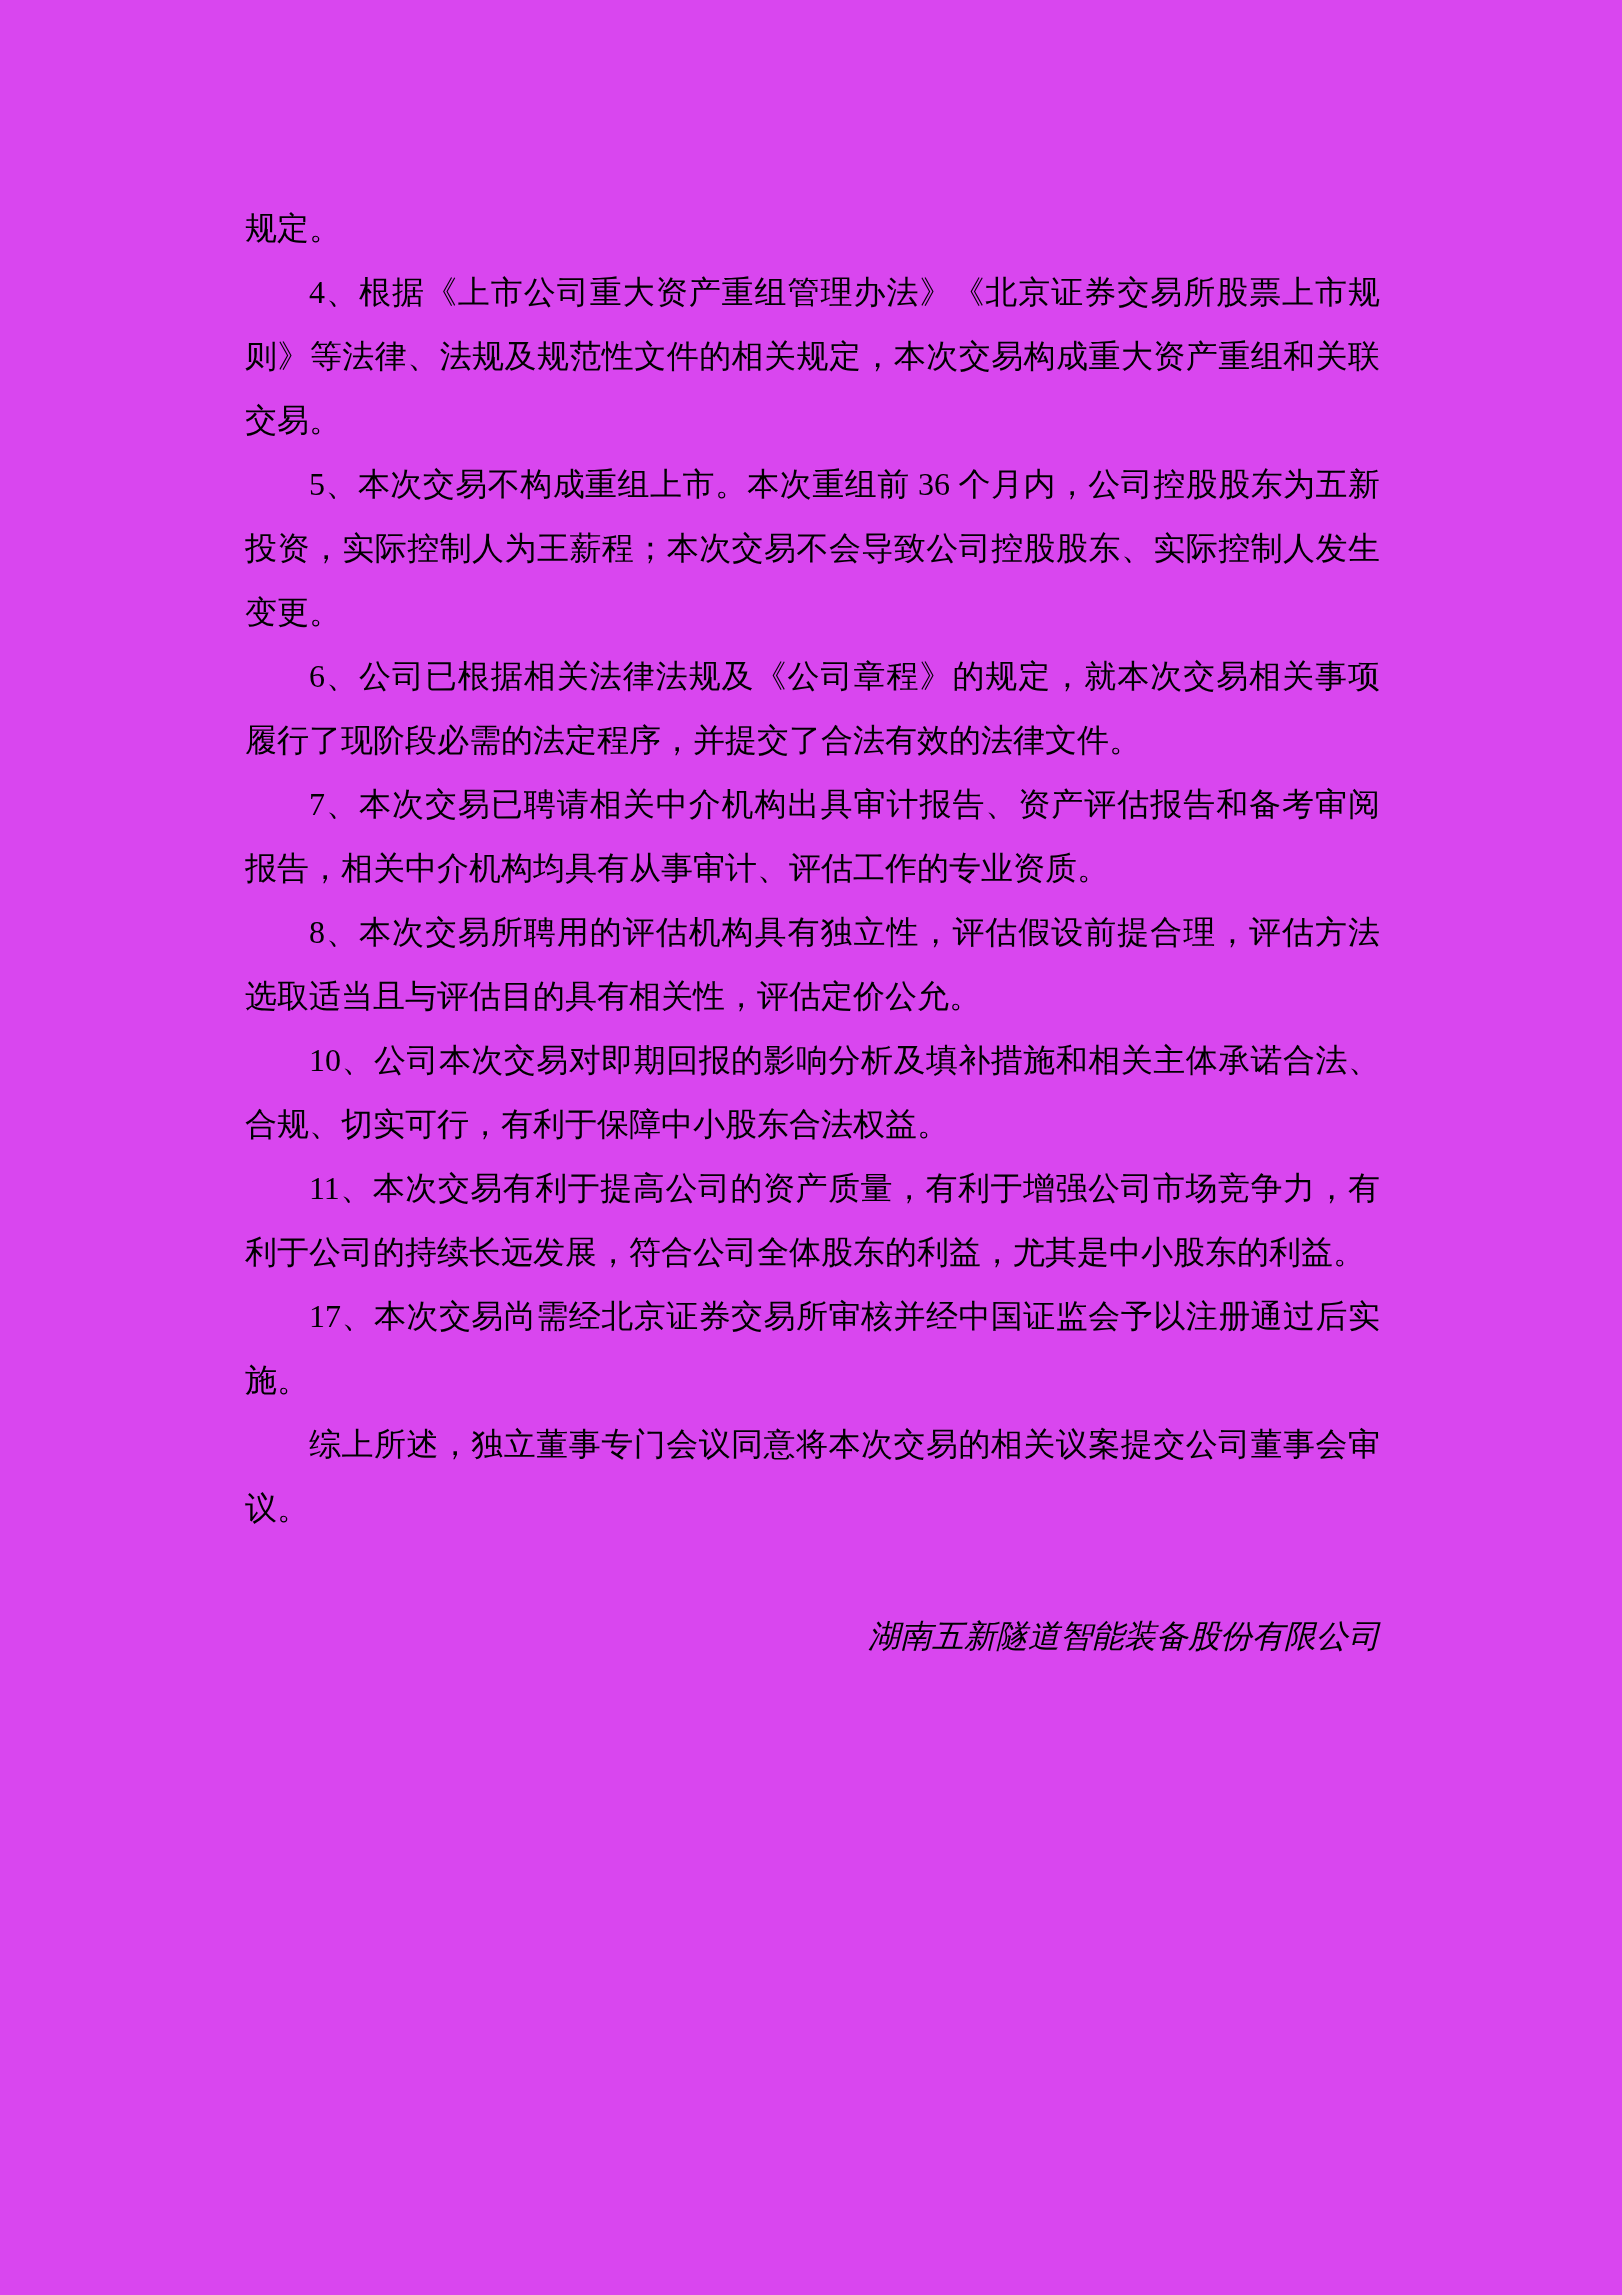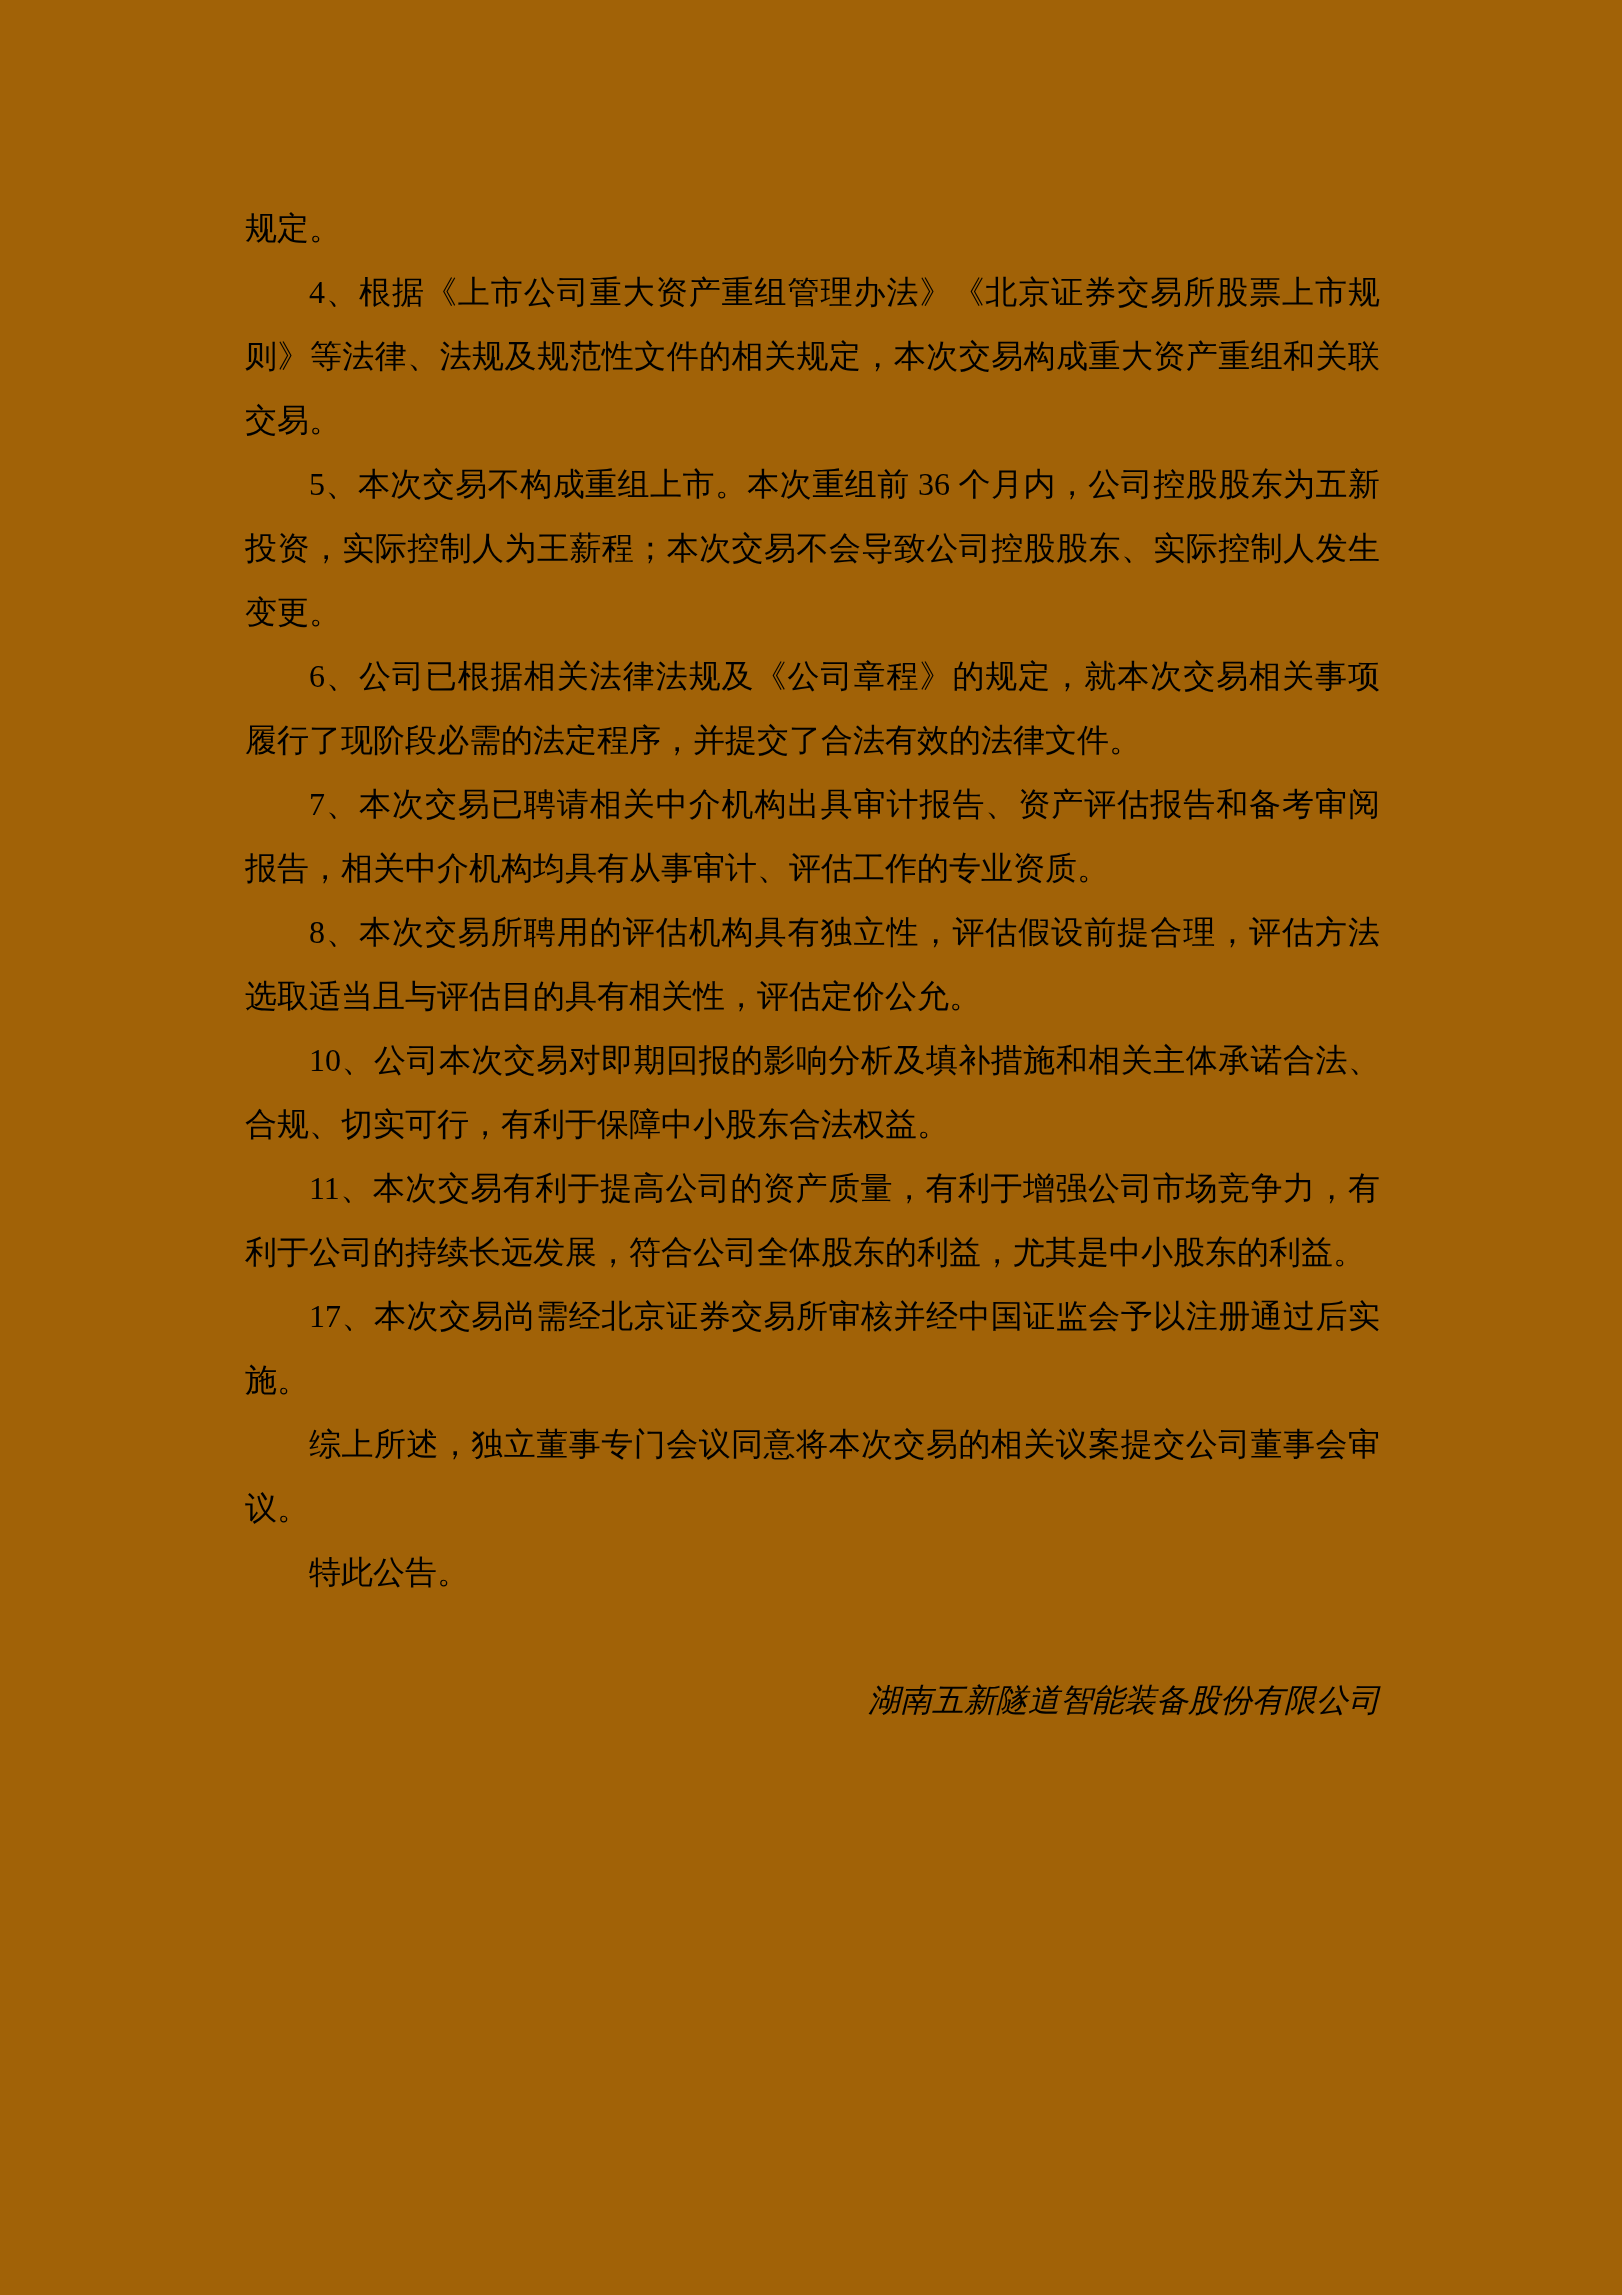--- a/index.html
+++ b/index.html
@@ -4,21 +4,21 @@
 <style>
   html, body {
     margin: 0;
     padding: 0;
     background: #ffffff;
   }
   .page {
     position: relative;
     width: 1623px;
     height: 2295px;
-    background: #a16207;
+    background: #d946ef;
     overflow: hidden;
     color: #000000;
     font-family: "Liberation Serif", "DejaVu Serif", serif;
   }
   .content {
     position: absolute;
     left: 245px;
     top: 196px;
     width: 1135px;
     font-size: 32px;
@@ -60,20 +60,19 @@
         <p class="para no-indent">规定。</p>
         <p class="para">4、根据《上市公司重大资产重组管理办法》《北京证券交易所股票上市规则》等法律、法规及规范性文件的相关规定，本次交易构成重大资产重组和关联交易。</p>
         <p class="para">5、本次交易不构成重组上市。本次重组前 36 个月内，公司控股股东为五新投资，实际控制人为王薪程；本次交易不会导致公司控股股东、实际控制人发生变更。</p>
         <p class="para">6、公司已根据相关法律法规及《公司章程》的规定，就本次交易相关事项履行了现阶段必需的法定程序，并提交了合法有效的法律文件。</p>
         <p class="para">7、本次交易已聘请相关中介机构出具审计报告、资产评估报告和备考审阅报告，相关中介机构均具有从事审计、评估工作的专业资质。</p>
         <p class="para">8、本次交易所聘用的评估机构具有独立性，评估假设前提合理，评估方法选取适当且与评估目的具有相关性，评估定价公允。</p>
         <p class="para">10、公司本次交易对即期回报的影响分析及填补措施和相关主体承诺合法、合规、切实可行，有利于保障中小股东合法权益。</p>
         <p class="para">11、本次交易有利于提高公司的资产质量，有利于增强公司市场竞争力，有利于公司的持续长远发展，符合公司全体股东的利益，尤其是中小股东的利益。</p>
         <p class="para">17、本次交易尚需经北京证券交易所审核并经中国证监会予以注册通过后实施。</p>
         <p class="para">综上所述，独立董事专门会议同意将本次交易的相关议案提交公司董事会审议。</p>
-        <p class="para">特此公告。</p>
       </div>
     <div class="signature">
       <p class="sig company">湖南五新隧道智能装备股份有限公司</p>
     </div>
   </div>
 </div>
 
 
 </body></html>

